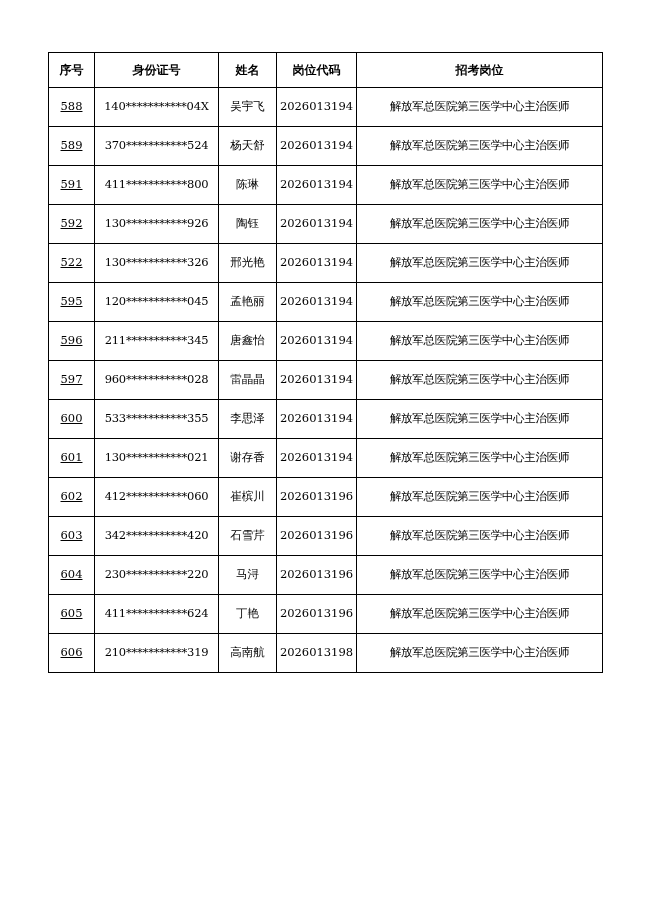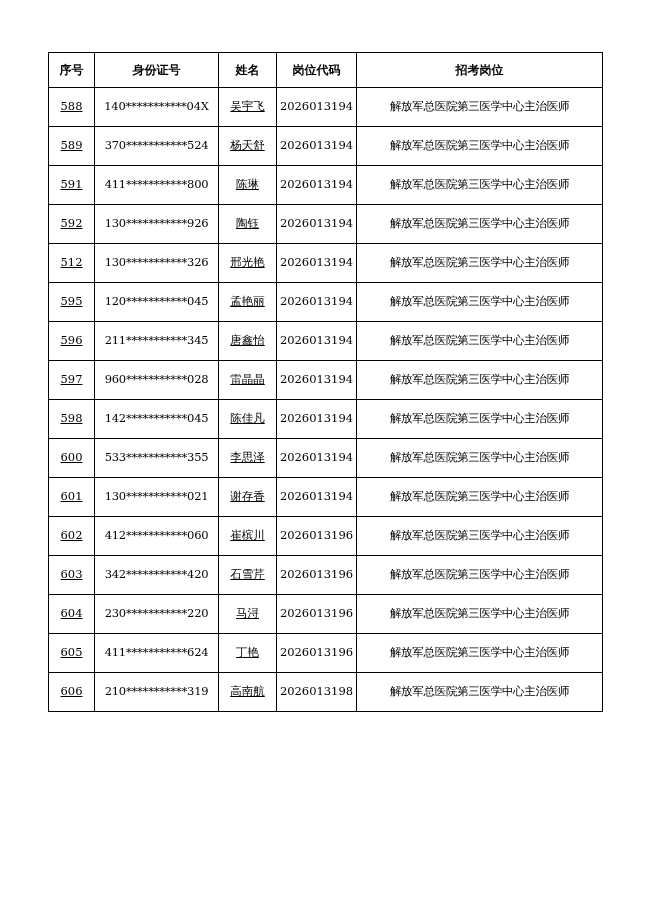--- a/index.html
+++ b/index.html
@@ -46,21 +46,21 @@
   col.c-id    { width: 124px; }
   col.c-name  { width: 58px; }
   col.c-code  { width: 80px; }
   col.c-post  { width: 246px; }
 
   td.index-cell { font-size: 11.5px; text-decoration: underline; }
   td.id-cell {
     font-size: 11px;
     letter-spacing: -0.2px;
   }
-  td.name-cell { font-size: 12px; text-decoration: underline; }
+  td.name-cell { font-size: 12px; }
   td.code-cell { font-size: 11.5px; margin-left: 8px; }
   td.post-cell {
     font-size: 11.5px;
     text-align: left;
     padding-left: 3px;
     letter-spacing: -0.3px;
     white-space: nowrap;
   }
 </style>
 </head>
@@ -107,21 +107,21 @@
           <td class="post-cell">解放军总医院第三医学中心主治医师</td>
         </tr>
         <tr>
           <td class="index-cell">592</td>
           <td class="id-cell">130***********926</td>
           <td class="name-cell">陶钰</td>
           <td class="code-cell">2026013194</td>
           <td class="post-cell">解放军总医院第三医学中心主治医师</td>
         </tr>
         <tr>
-          <td class="index-cell">512</td>
+          <td class="index-cell">522</td>
           <td class="id-cell">130***********326</td>
           <td class="name-cell">邢光艳</td>
           <td class="code-cell">2026013194</td>
           <td class="post-cell">解放军总医院第三医学中心主治医师</td>
         </tr>
         <tr>
           <td class="index-cell">595</td>
           <td class="id-cell">120***********045</td>
           <td class="name-cell">孟艳丽</td>
           <td class="code-cell">2026013194</td>
@@ -131,27 +131,20 @@
           <td class="index-cell">596</td>
           <td class="id-cell">211***********345</td>
           <td class="name-cell">唐鑫怡</td>
           <td class="code-cell">2026013194</td>
           <td class="post-cell">解放军总医院第三医学中心主治医师</td>
         </tr>
         <tr>
           <td class="index-cell">597</td>
           <td class="id-cell">960***********028</td>
           <td class="name-cell">雷晶晶</td>
-          <td class="code-cell">2026013194</td>
-          <td class="post-cell">解放军总医院第三医学中心主治医师</td>
-        </tr>
-        <tr>
-          <td class="index-cell">598</td>
-          <td class="id-cell">142***********045</td>
-          <td class="name-cell">陈佳凡</td>
           <td class="code-cell">2026013194</td>
           <td class="post-cell">解放军总医院第三医学中心主治医师</td>
         </tr>
         <tr>
           <td class="index-cell">600</td>
           <td class="id-cell">533***********355</td>
           <td class="name-cell">李思泽</td>
           <td class="code-cell">2026013194</td>
           <td class="post-cell">解放军总医院第三医学中心主治医师</td>
         </tr>

